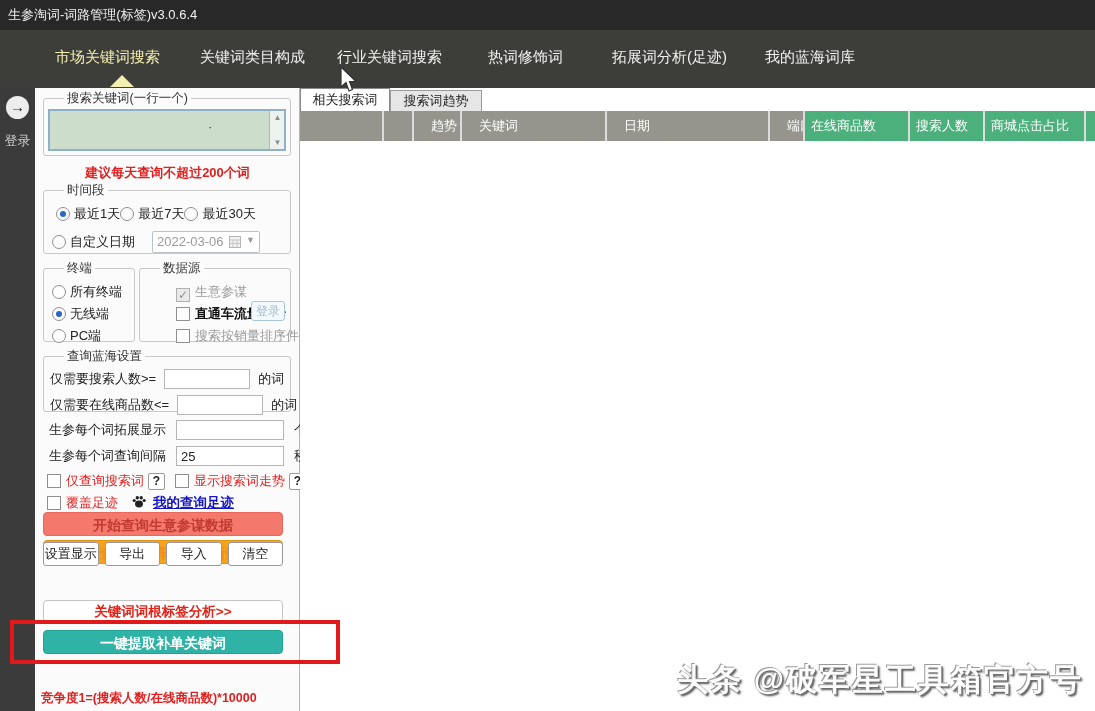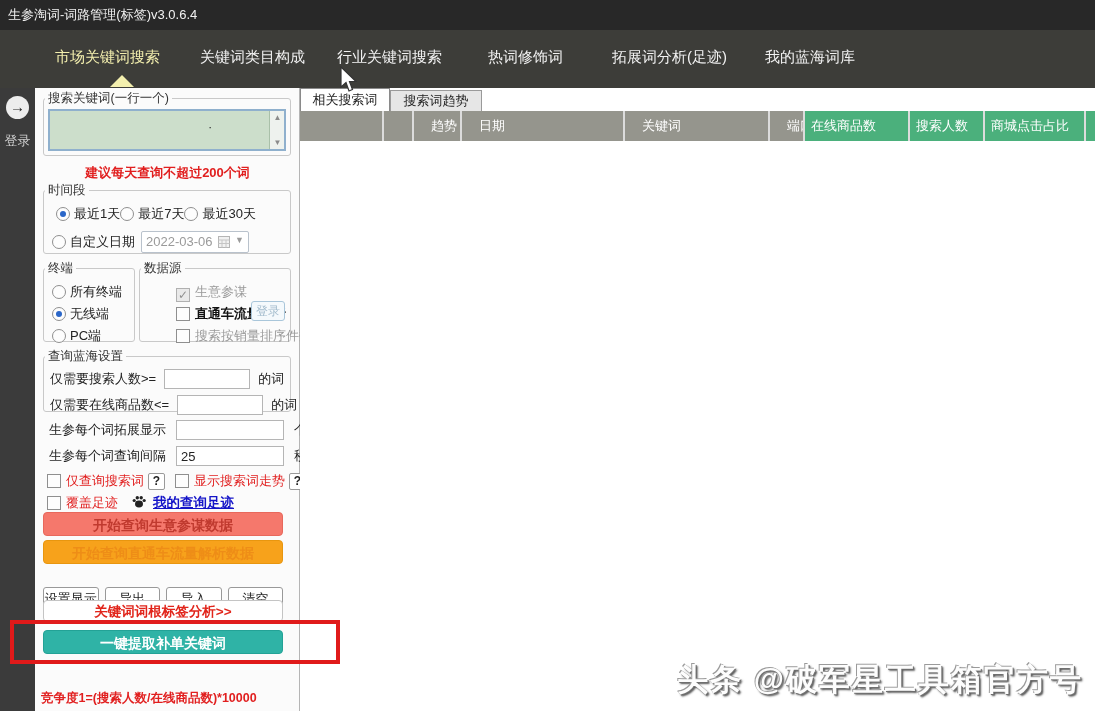--- a/index.html
+++ b/index.html
@@ -20,36 +20,36 @@
   
   .side-rail { position:absolute; left:0; top:88px; width:35px; height:623px; background:#3b3b3b; }
   .login-circle { position:absolute; left:6px; top:8px; width:23px; height:23px; border-radius:50%;
                   background:#ededed; color:#222; font-size:15px; font-weight:bold; text-align:center; line-height:22px; }
   .login-text { position:absolute; left:0; top:44px; width:35px; text-align:center; color:#cfcfcf; font-size:13px; }
 
   
   .left-panel { position:absolute; left:35px; top:88px; width:265px; height:623px; background:#fbfbfb;
                 border-right:1px solid #b5b5b5; font-size:13px; }
   fieldset { position:absolute; border:1px solid #c9c9c9; border-radius:3px; background:transparent; }
-  legend { font-size:12.5px; color:#333; padding:0 3px; margin-left:1px; }
+  legend { font-size:12.5px; color:#333; padding:0 3px; margin-left:20px; }
 
   .fs-keyword { left:8px; top:2px; width:248px; height:66px; }
   .keyword-box { position:absolute; left:4px; top:2px; right:4px; height:42px; background:#ccdecb;
                  border:2px solid #8fb0cd; }
   .keyword-box .value { position:absolute; left:158px; top:8px; font-size:13px; color:#333; }
   .kb-scroll { position:absolute; right:0; top:0; bottom:0; width:15px; background:#eef2ee; border-left:1px solid #a9c0a9; }
   .kb-scroll .arr { position:absolute; left:0; width:15px; text-align:center; font-size:8px; color:#8a8a8a; }
   .kb-scroll .up { top:2px; } .kb-scroll .dn { bottom:2px; }
 
   .tip-red { position:absolute; left:0; top:76px; width:265px; text-align:center; color:#e11f1f;
              font-weight:bold; font-size:13px; }
 
   .fs-time { left:8px; top:94px; width:248px; height:72px; }
   .time-row1 { position:absolute; left:12px; top:6px; display:flex; gap:0; align-items:center; white-space:nowrap; }
-  .time-row2 { position:absolute; left:8px; top:32px; display:flex; gap:6px; align-items:center; white-space:nowrap; }
+  .time-row2 { position:absolute; left:8px; top:32px; display:flex; gap:17px; align-items:center; white-space:nowrap; }
 
   .radio { width:14px; height:14px; border-radius:50%; border:1px solid #8f8f8f; background:#fdfdfd;
            display:inline-block; vertical-align:-3px; margin-right:4px; position:relative; flex:none; }
   .radio.checked::after { content:""; position:absolute; left:3px; top:3px; width:6px; height:6px; border-radius:50%; background:#2a66c8; }
   .checkbox { width:14px; height:14px; border:1px solid #8f8f8f; background:#fdfdfd; display:inline-block;
               vertical-align:-3px; margin-right:5px; position:relative; flex:none; font-size:12px; line-height:13px; text-align:center; }
   .checkbox.checked-gray { background:#e9e9e9; border-color:#b0b0b0; color:#8f8f8f; }
   .checkbox.checked-gray::after { content:"\2713"; }
 
   .datebox { width:108px; height:22px; border:1px solid #b9c2cc; border-radius:2px; background:#fff;
@@ -78,21 +78,21 @@
   .red-label { color:#e11f1f; font-weight:normal; font-size:13px; }
   .help-btn { width:17px; height:17px; border:1px solid #9a9a9a; background:#fff; border-radius:2px;
               font-size:12px; font-weight:bold; text-align:center; line-height:15px; margin-left:4px; }
   .footprint { margin:0 6px 0 14px; }
   .blue-link { color:#1414c8; font-weight:bold; text-decoration:underline; font-size:13.5px; }
 
   .big-btn { position:absolute; left:8px; width:240px; height:24px; border-radius:4px; text-align:center;
              font-size:14px; font-weight:bold; line-height:24px; }
   .btn-salmon { top:424px; background:#f5786c; color:#c03a2f; border:1px solid #e8685c; }
   .btn-orange { top:452px; background:#f7a21b; color:#ee8d17; border:1px solid #e8960f; }
-  .btn-row { position:absolute; left:8px; top:499px; width:240px; display:flex; gap:6px;border-radius:11px; }
+  .btn-row { position:absolute; left:8px; top:454px; width:240px; display:flex; gap:6px;border-radius:11px; }
   .small-btn { flex:1; height:24px; background:#fff; border:1px solid #999; border-radius:3px;
                font-size:13px; text-align:center; line-height:22px; color:#222; }
   .btn-white-red { top:512px; height:22px; line-height:22px; background:#fff; border:1px solid #c4c4c4;
                    color:#e1251b; font-size:13.5px; }
   .btn-teal { top:542px; background:#2fb3a6; color:#fff; border:1px solid #23a296; }
   .btn-gray { top:572px; background:#8f8f8f; color:#f2f2f2; border:1px solid #828282; }
   .formula { position:absolute; left:6px; top:602px; color:#e11f1f; font-weight:bold; font-size:12.5px; white-space:nowrap; }
 
   
   .annotation-rect { position:absolute; left:10px; top:620px; width:330px; height:44px;
@@ -264,22 +264,22 @@
 
 <div class="right-panel">
   <div class="tabstrip">
     <div class="dtab active">相关搜索词</div>
     <div class="dtab inactive">搜索词趋势</div>
   </div>
   <div class="grid-header">
     <div class="gcol gray" style="width:82px"></div>
     <div class="gcol gray" style="width:28px"></div>
     <div class="gcol gray" style="width:46px">趋势</div>
+    <div class="gcol gray" style="width:143px">关键词</div>
     <div class="gcol gray" style="width:161px">日期</div>
-    <div class="gcol gray" style="width:143px">关键词</div>
     <div class="gcol gray" style="width:33px">端口</div>
     <div class="gcol green" style="width:103px">在线商品数</div>
     <div class="gcol green" style="width:73px">搜索人数</div>
     <div class="gcol green" style="width:99px">商城点击占比</div>
     <div class="gcol green" style="flex:1"></div>
   </div>
   <div class="grid-body"></div>
   <div class="watermark">头条 @破军星工具箱官方号</div>
 </div>
 

